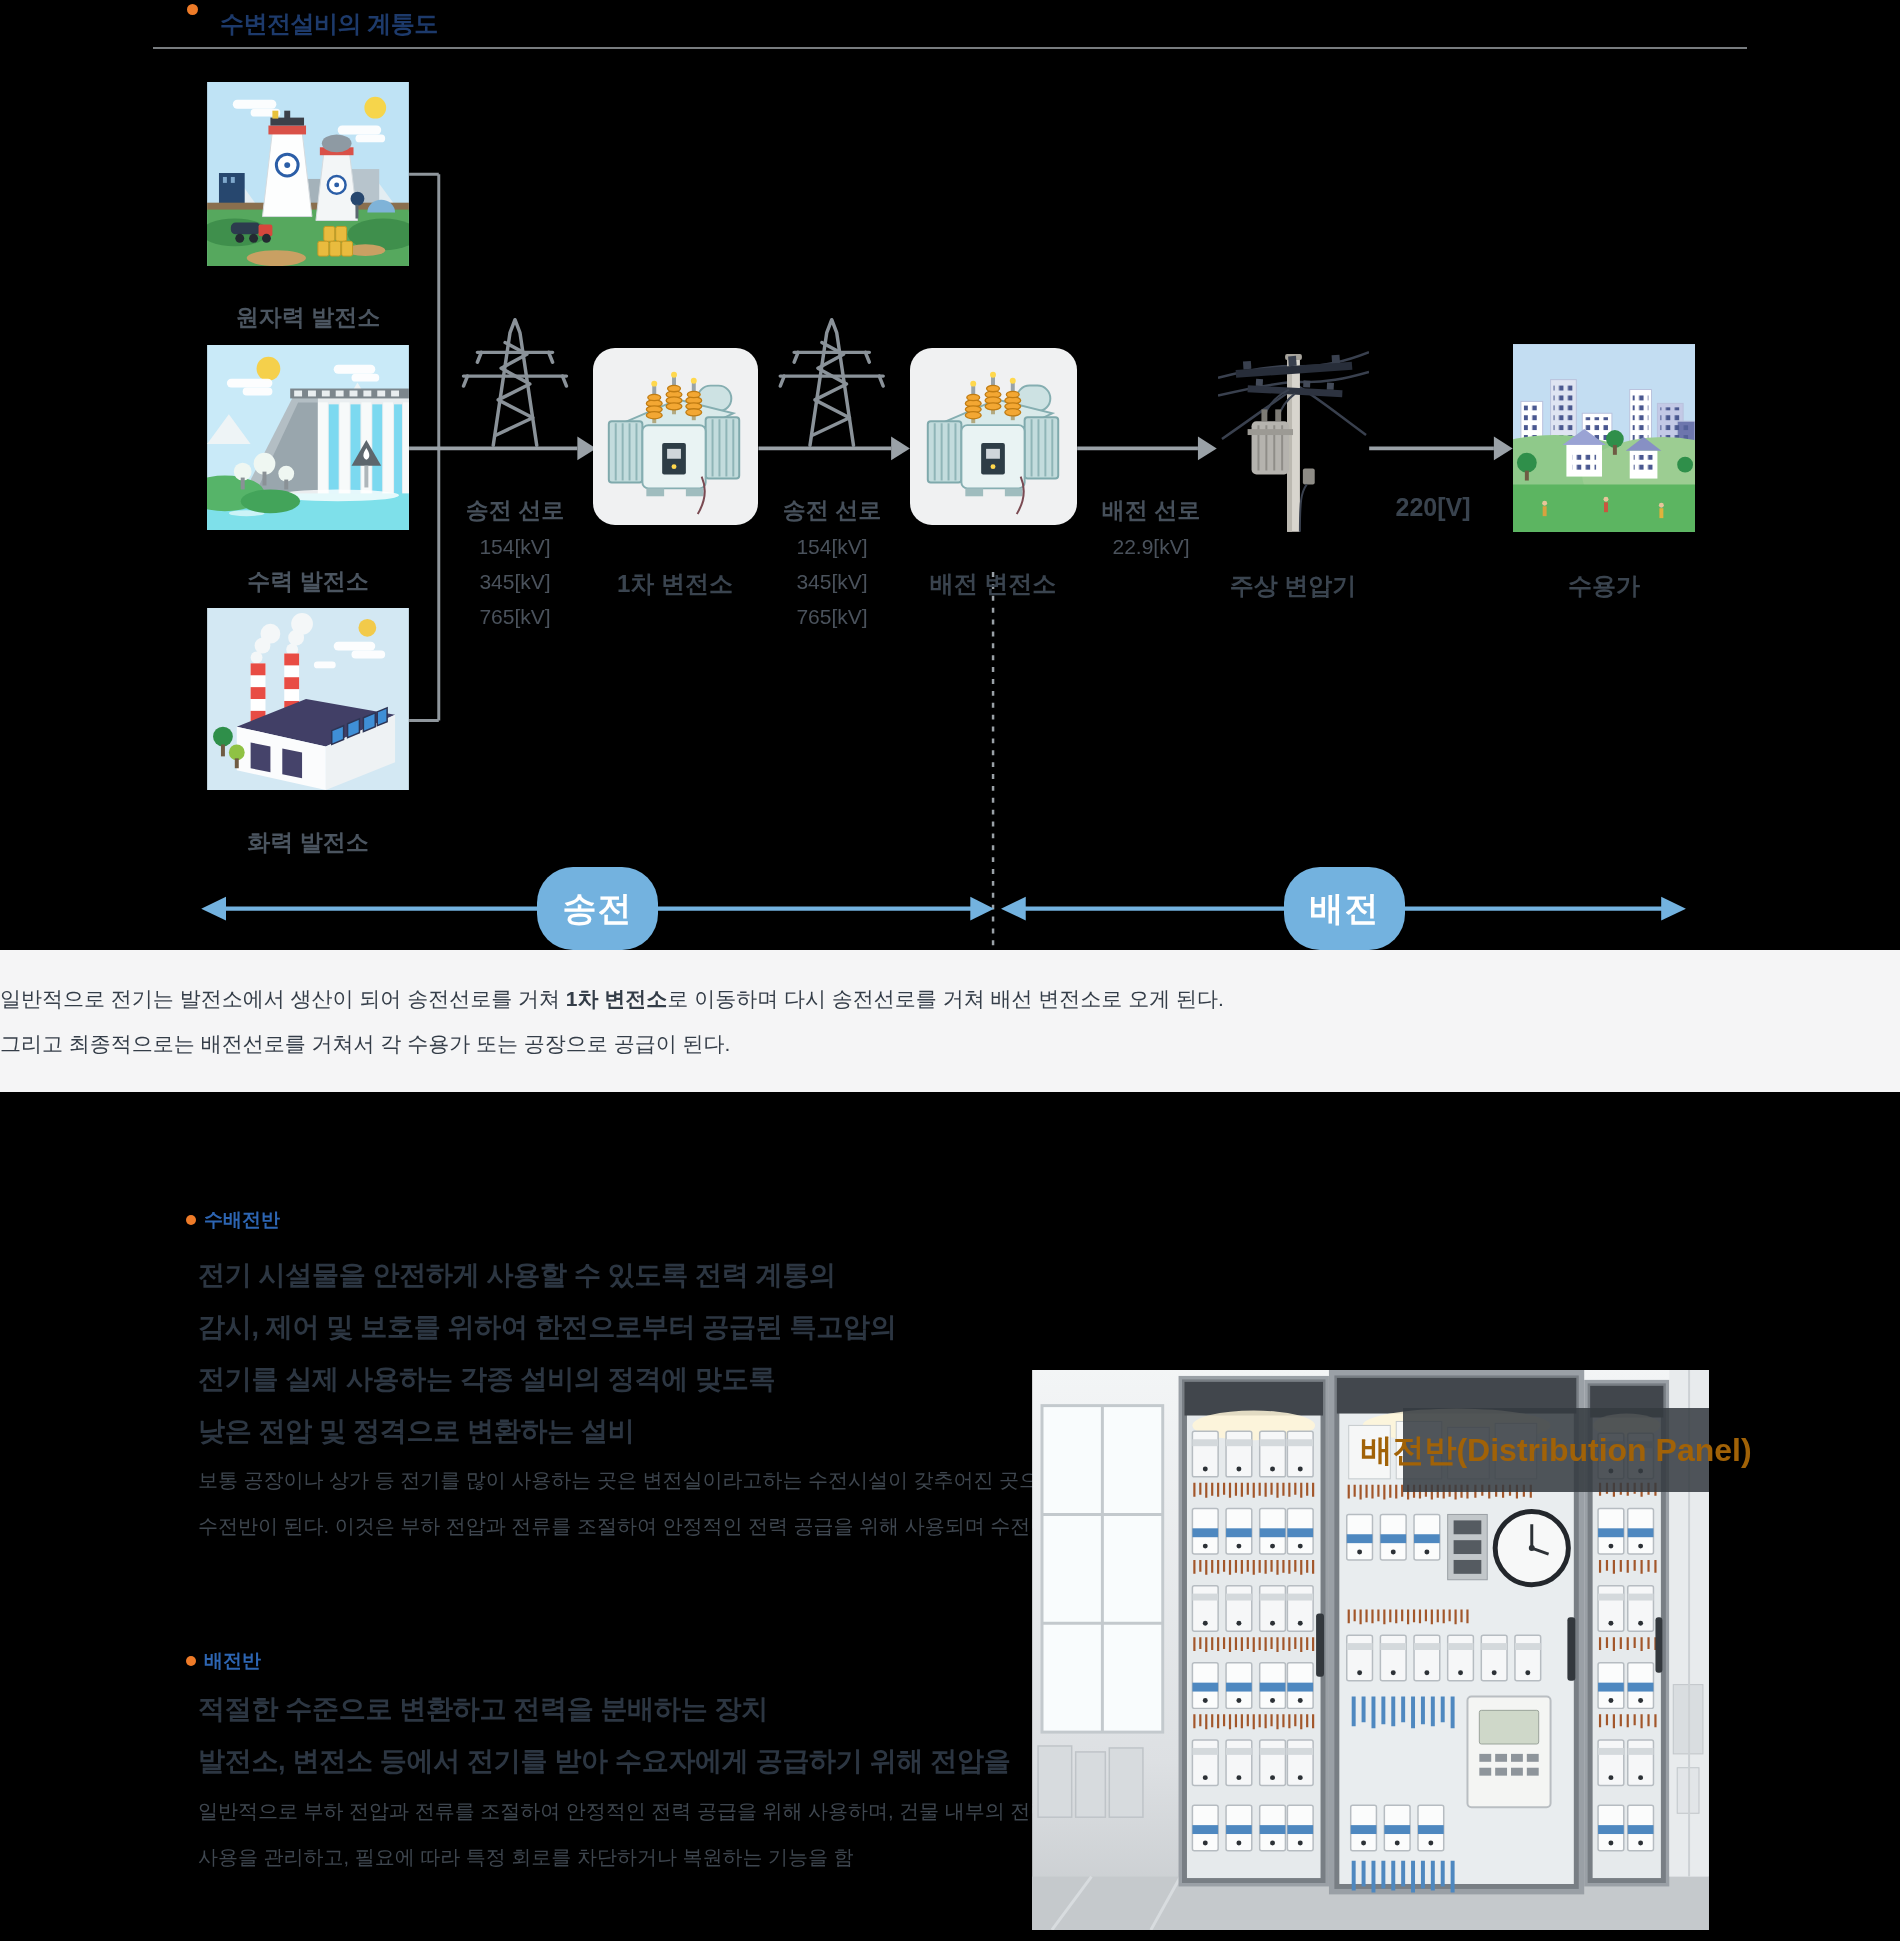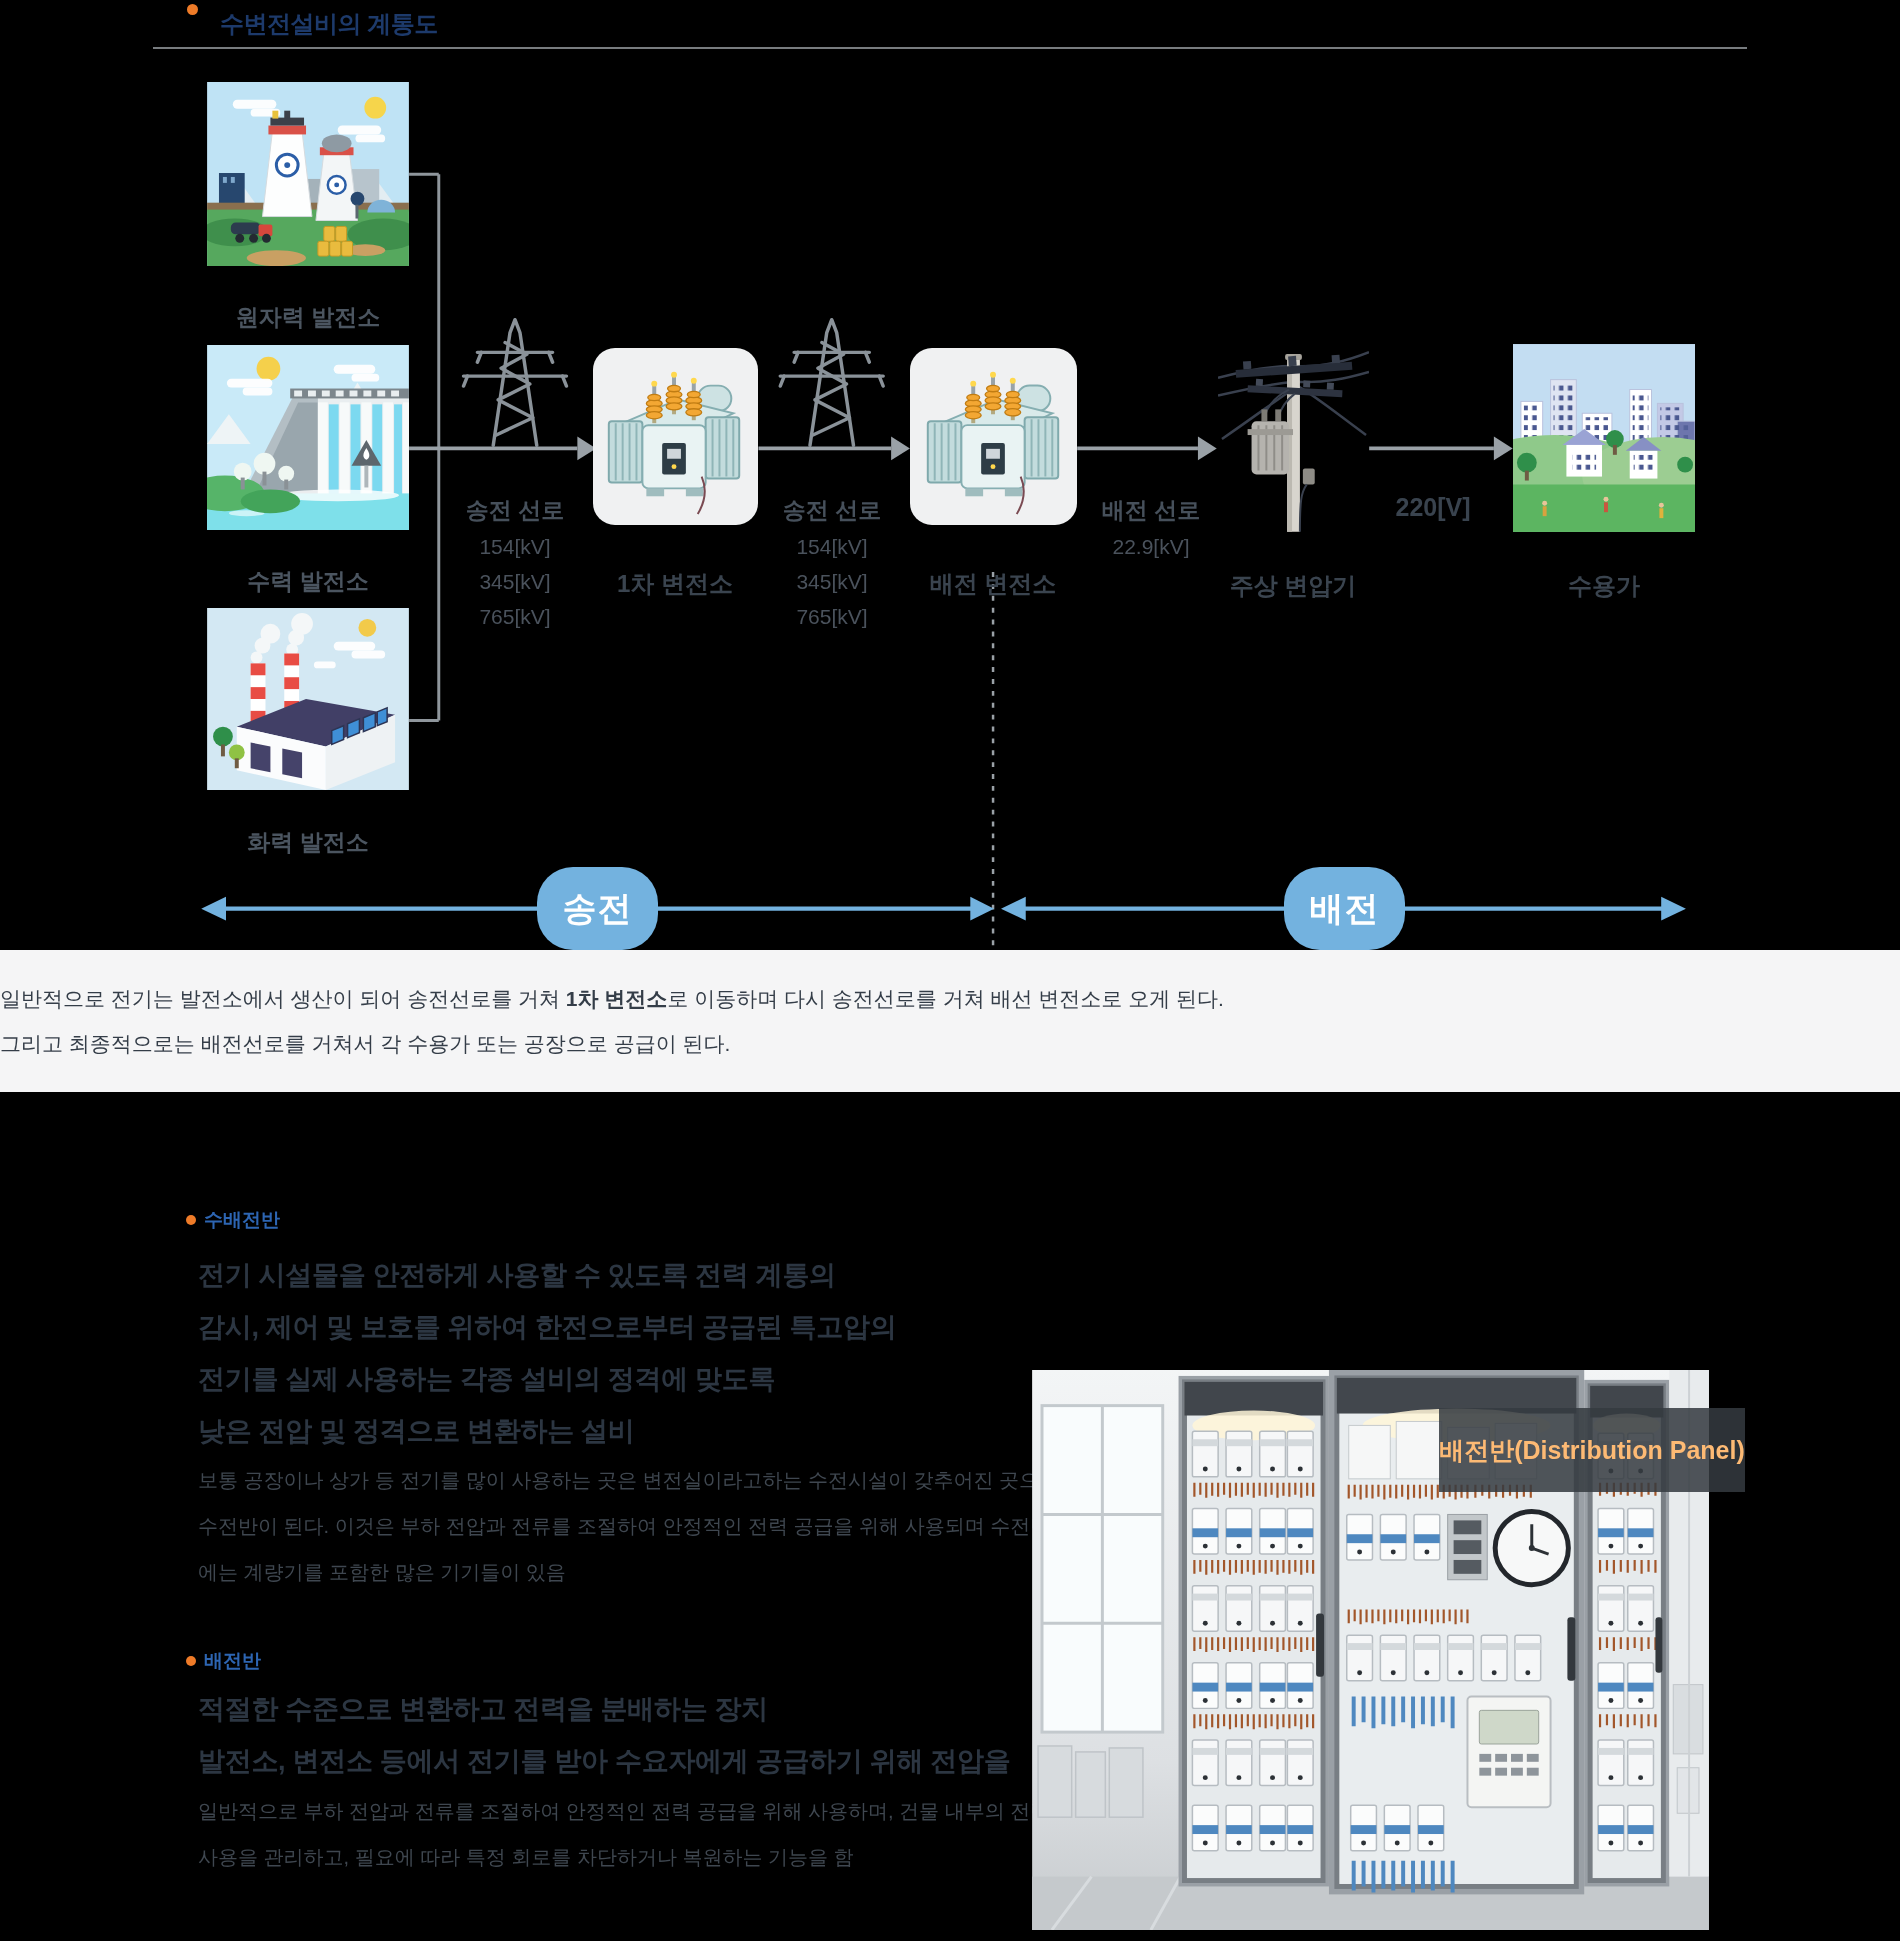--- a/index.html
+++ b/index.html
@@ -19,21 +19,21 @@
   .vlabel{font-size:25px;font-weight:700;color:#39434e;white-space:nowrap;}
   .whitebox{background:#f0f1f2;border-radius:22px;}
   .pill{width:121px;height:83px;border-radius:36px;background:#73b2df;color:#fff;display:flex;align-items:center;justify-content:center;font-size:34px;font-weight:700;letter-spacing:1px;}
   .band{left:0;top:950px;width:1901px;height:142px;background:#f5f5f6;display:flex;flex-direction:column;align-items:flex-start;justify-content:center;gap:17px;}
   .band p{font-size:21px;color:#343d48;font-weight:500;white-space:nowrap;}
   .band b{font-weight:700;}
   .h2{font-size:19px;font-weight:800;color:#2d65b2;white-space:nowrap;}
   .boldpara{font-size:27px;font-weight:800;color:#2c3642;line-height:52px;white-space:nowrap;letter-spacing:-0.3px;}
   .graypara{font-size:20px;font-weight:500;color:#3f4750;line-height:46px;white-space:nowrap;}
   .photo{left:1032px;top:1370px;width:677px;height:560px;line-height:0;}
-  .photocap{position:absolute;left:371px;top:38px;width:306px;height:84px;background:rgba(52,58,64,.86);color:#fdba74;font-size:25px;font-weight:600;display:flex;align-items:center;justify-content:center;line-height:1.2;white-space:nowrap;margin-left:36px;}
+  .photocap{position:absolute;left:371px;top:38px;width:306px;height:84px;background:rgba(52,58,64,.86);color:#a16207;font-size:32px;font-weight:600;display:flex;align-items:center;justify-content:center;line-height:1.2;white-space:nowrap;}
 </style>
 </head>
 <body>
 
 <div class="page">
 
   <span class="abs bullet" style="left:187px;top:4px"></span>
   <h1 class="abs doc-title">수변전설비의 계통도</h1>
   <div class="abs rule"></div>
 
@@ -409,21 +409,20 @@
   <h2 class="abs h2" style="left:204px;top:1207px">수배전반</h2>
   <div class="abs boldpara" style="left:198px;top:1249px">
     <div>전기 시설물을 안전하게 사용할 수 있도록 전력 계통의</div>
     <div>감시, 제어 및 보호를 위하여 한전으로부터 공급된 특고압의</div>
     <div>전기를 실제 사용하는 각종 설비의 정격에 맞도록</div>
     <div>낮은 전압 및 정격으로 변환하는 설비</div>
   </div>
   <div class="abs graypara" style="left:198px;top:1457px">
     <div>보통 공장이나 상가 등 전기를 많이 사용하는 곳은 변전실이라고하는 수전시설이 갖추어진 곳으로</div>
     <div>수전반이 된다. 이것은 부하 전압과 전류를 조절하여 안정적인 전력 공급을 위해 사용되며 수전반</div>
-    <div>에는 계량기를 포함한 많은 기기들이 있음</div>
   </div>
 
   <span class="abs bullet" style="left:186px;top:1656px;width:10px;height:10px"></span>
   <h2 class="abs h2" style="left:204px;top:1648px">배전반</h2>
   <div class="abs boldpara" style="left:198px;top:1683px">
     <div>적절한 수준으로 변환하고 전력을 분배하는 장치</div>
     <div>발전소, 변전소 등에서 전기를 받아 수요자에게 공급하기 위해 전압을</div>
   </div>
   <div class="abs graypara" style="left:198px;top:1788px">
     <div>일반적으로 부하 전압과 전류를 조절하여 안정적인 전력 공급을 위해 사용하며, 건물 내부의 전력</div>

